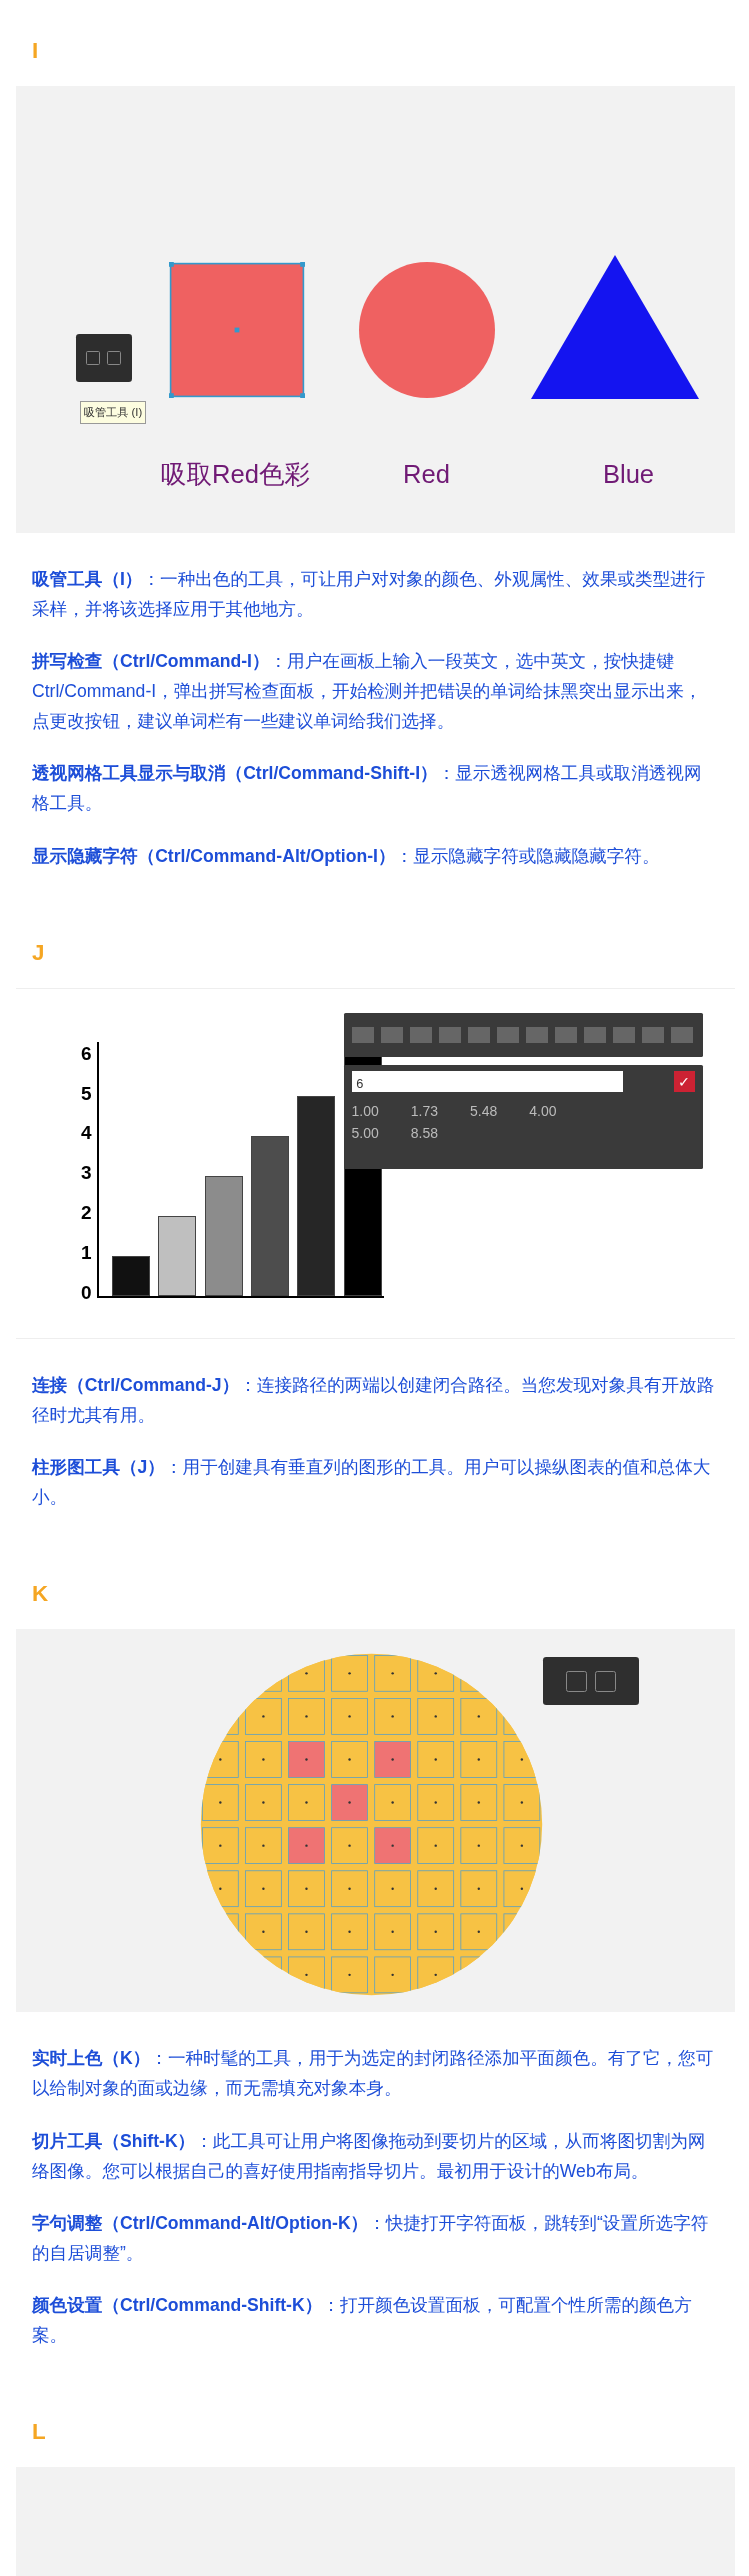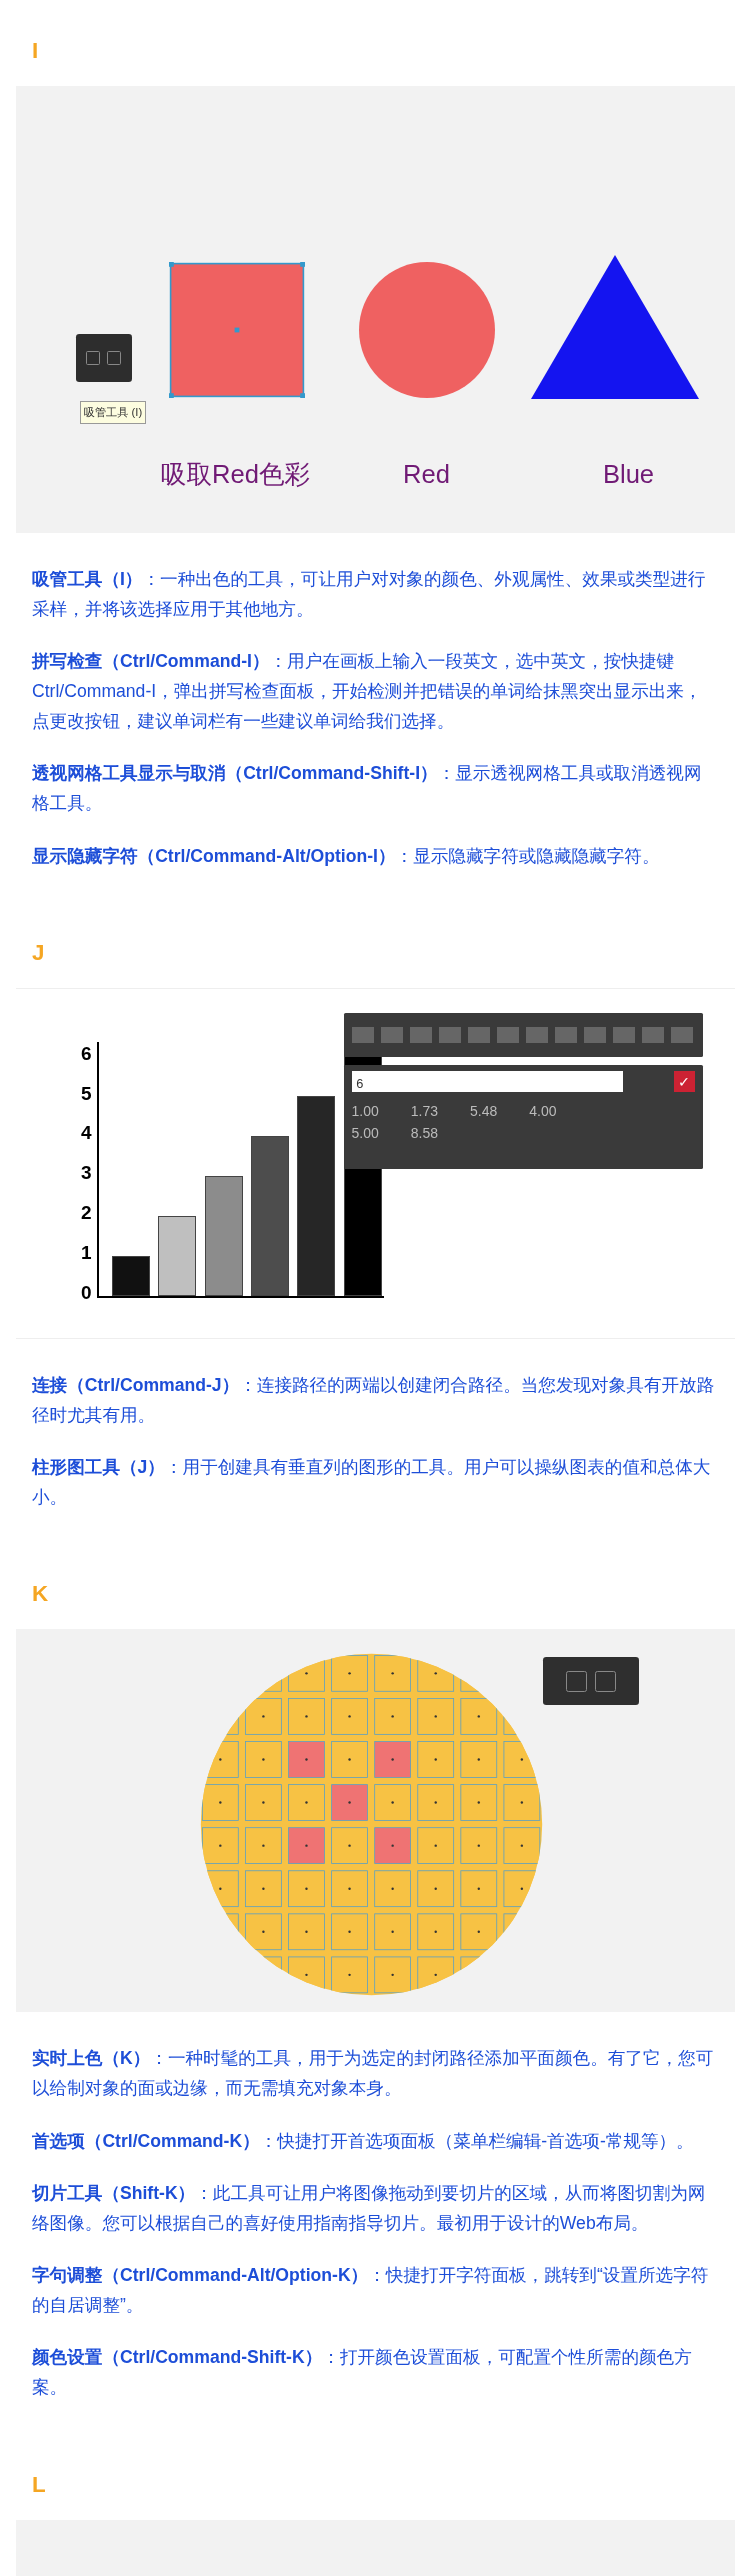--- a/index.html
+++ b/index.html
@@ -305,21 +305,20 @@
           <circle cx="349.5" cy="403.5" r="1.5" fill="#333"></circle>
           <rect x="381" y="381" width="45" height="45" fill="#f7c244" stroke="#5aa0c4" stroke-width="1"></rect>
           <circle cx="403.5" cy="403.5" r="1.5" fill="#333"></circle>
         </g>
     </g>
   </svg>
 </div>
 
 <div class="desc-block">
   <p><b>实时上色（K）</b><span>：一种时髦的工具，用于为选定的封闭路径添加平面颜色。有了它，您可以给制对象的面或边缘，而无需填充对象本身。</span></p>
-  <p><b>首选项（Ctrl/Command-K）</b><span>：快捷打开首选项面板（菜单栏编辑-首选项-常规等）。</span></p>
   <p><b>切片工具（Shift-K）</b><span>：此工具可让用户将图像拖动到要切片的区域，从而将图切割为网络图像。您可以根据自己的喜好使用指南指导切片。最初用于设计的Web布局。</span></p>
   <p><b>字句调整（Ctrl/Command-Alt/Option-K）</b><span>：快捷打开字符面板，跳转到“设置所选字符的自居调整”。</span></p>
   <p><b>颜色设置（Ctrl/Command-Shift-K）</b><span>：打开颜色设置面板，可配置个性所需的颜色方案。</span></p>
 </div>
 
 <div class="section-letter">L</div>
 
 <div class="illus illus-l">
   
   

